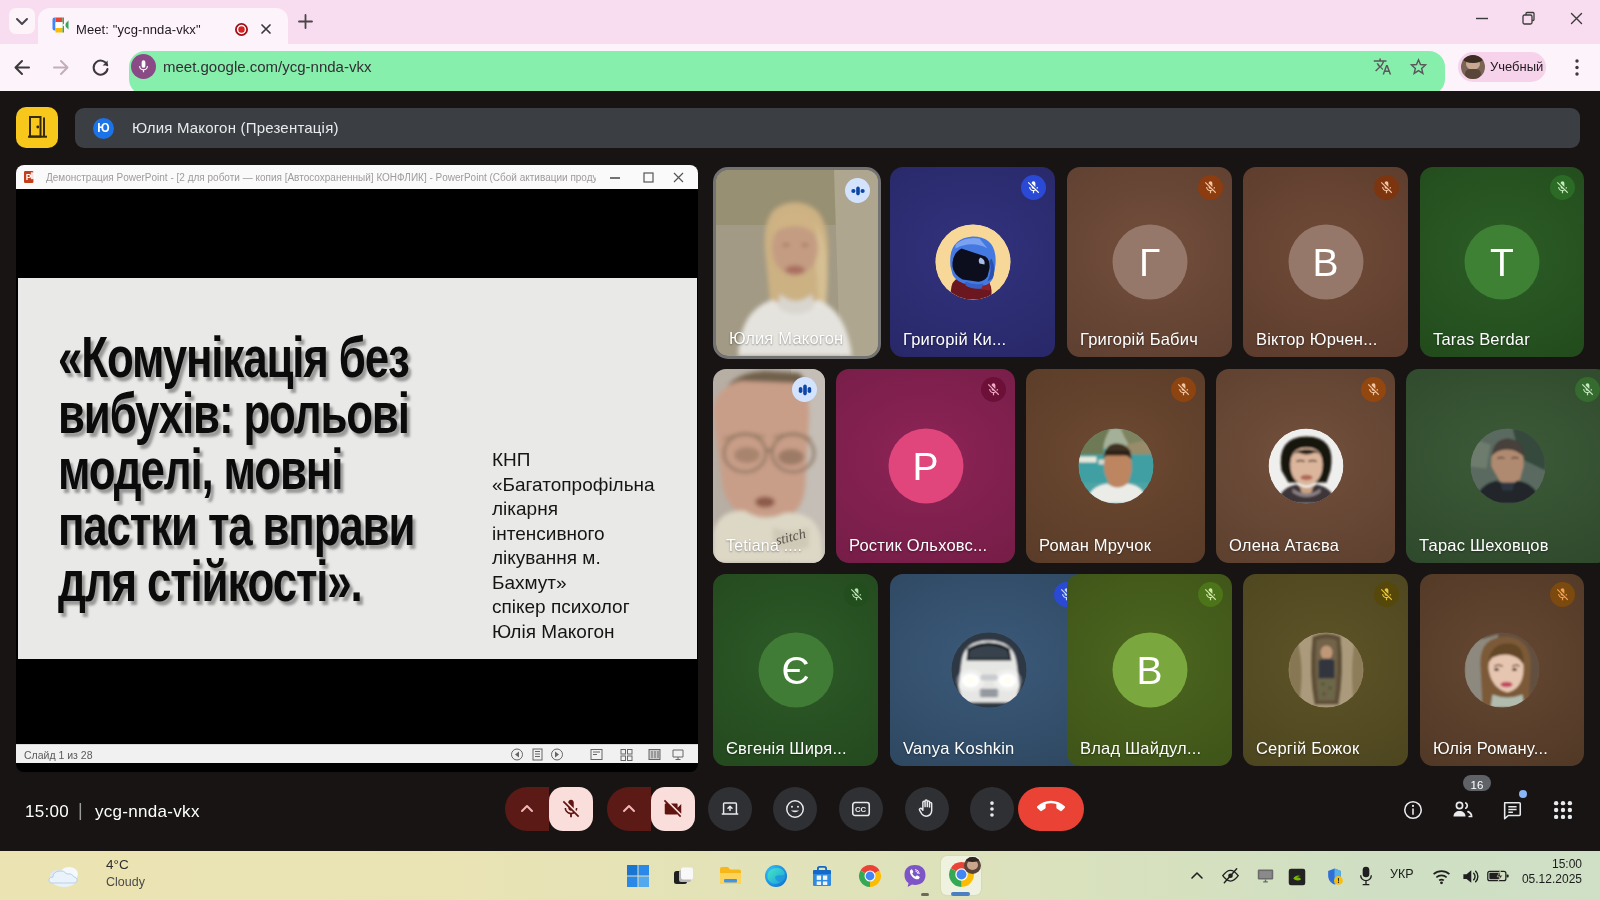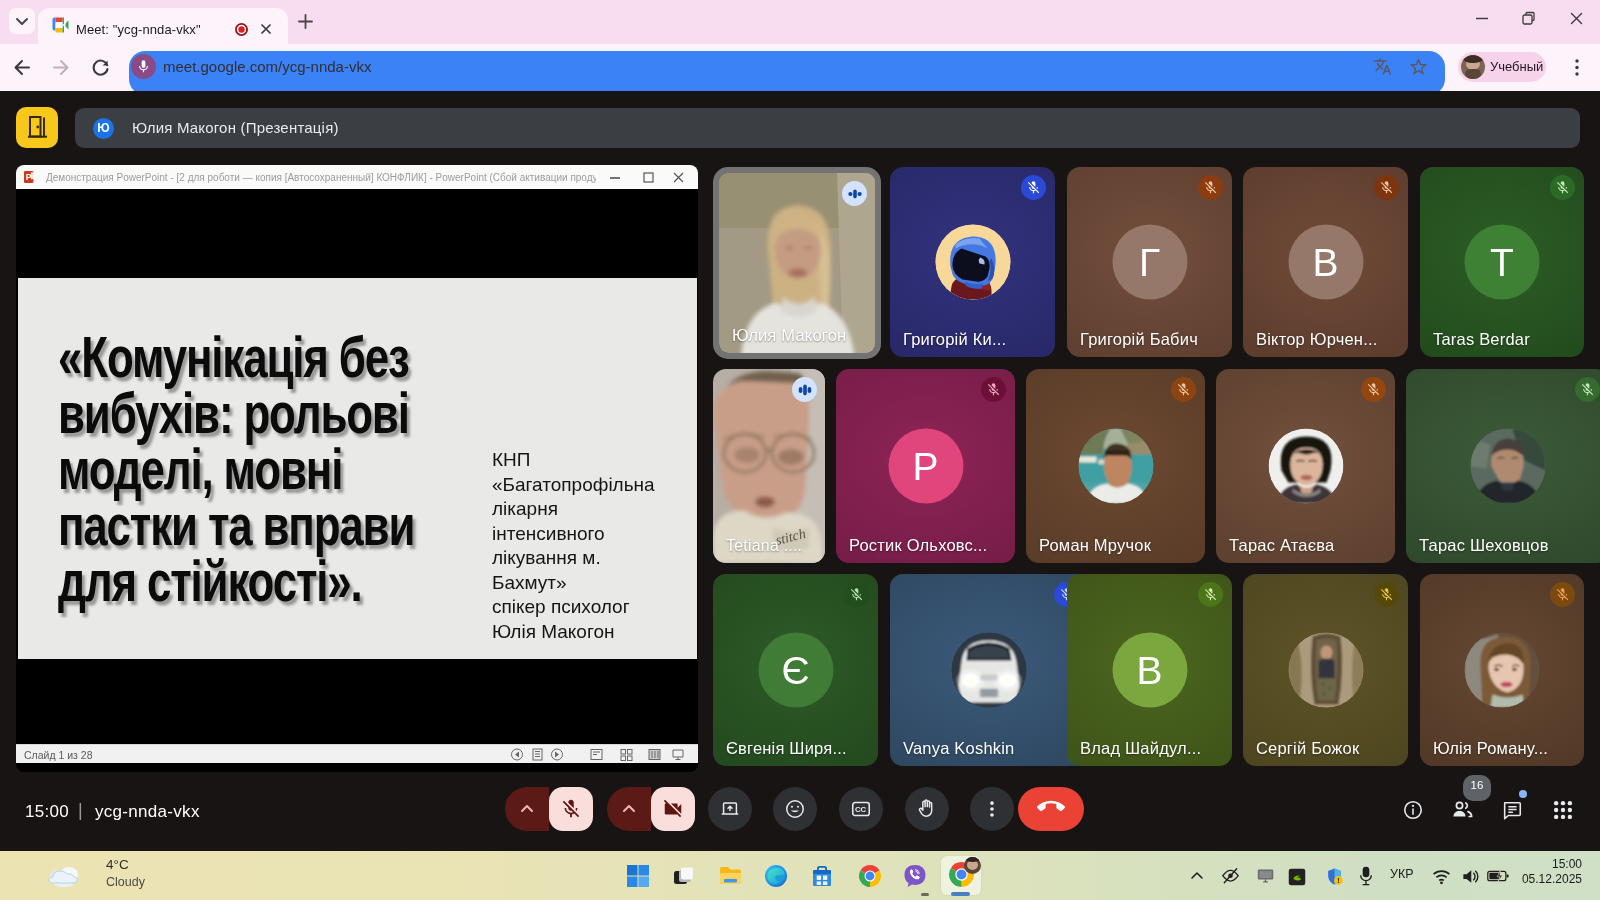--- a/index.html
+++ b/index.html
@@ -7,21 +7,21 @@
 body { font-family:"Liberation Sans", sans-serif; position:relative; background:#171413; }
 #page { position:absolute; left:0; top:0; width:1600px; height:900px; }
 .abs { position:absolute; }
 
 
 #tabbar { position:absolute; left:0; top:0; width:1600px; height:44px; background:#f8ddf0; }
 #tabchev { position:absolute; left:9px; top:8px; width:26px; height:26px; border-radius:7px; background:#fdf4fa; color:#49454e; }
 #tab { position:absolute; left:38px; top:8px; width:250px; height:36px; background:#fdf3fa; border-radius:12px 12px 0 0; }
 #tabtitle { position:absolute; left:38px; top:14px; font-size:13px; color:#1f1a1f; letter-spacing:0.1px; }
 #toolbar { position:absolute; left:0; top:44px; width:1600px; height:47px; background:#fdf3fa; }
-#omnibox { position:absolute; left:129px; top:7px; width:1316px; height:44px; border-radius:16px; background:#3b82f6; }
+#omnibox { position:absolute; left:129px; top:7px; width:1316px; height:44px; border-radius:16px; background:#86efac; }
 #urltext { position:absolute; left:34px; top:7px; font-size:15px; color:#332e33; }
 
 
 #meet { position:absolute; left:0; top:91px; width:1600px; height:760px; background:#171413; }
 #extbtn { position:absolute; left:16px; top:16px; width:42px; height:41px; border-radius:10px; background:#f8c71c; }
 #namebar { position:absolute; left:75px; top:17px; width:1505px; height:40px; border-radius:9px; background:#3b3e42; }
 #namebar .avat { position:absolute; left:18px; top:9.5px; width:21px; height:21px; border-radius:50%; background:#1a73e8; color:#fff; font-size:12px; font-weight:bold; text-align:center; line-height:21px; }
 #namebar .nm { position:absolute; left:57px; top:11px; color:#e8eaed; font-size:15px; font-weight:500; letter-spacing:0.2px; }
 
 
@@ -214,21 +214,21 @@
 <svg width="0" height="0" style="position:absolute">
           <defs>
 <filter id="blur2" x="-20%" y="-20%" width="140%" height="140%">
               <feGaussianBlur stdDeviation="2"></feGaussianBlur>
             </filter>
 <filter id="blur1" x="-20%" y="-20%" width="140%" height="140%">
               <feGaussianBlur stdDeviation="1.2"></feGaussianBlur>
             </filter>
 </defs>
         </svg>
-<div class="tile" style="left:713px;top:76px;width:168px;height:192px;border:6px solid #737373;border-radius:15px;">
+<div class="tile" style="left:713px;top:76px;width:168px;height:192px;border:3px solid #737373;border-radius:15px;">
   <svg width="162" height="186" viewBox="0 0 162 186" preserveAspectRatio="none">
         <rect width="162" height="186" fill="#a29a84"></rect>
     <path d="M0 0 H162 V55 H0 Z" fill="#989072"></path>
     <path d="M118 0 L124 186 L162 186 L162 0 Z" fill="#aea68f"></path>
     <g filter="url(#blur2)">
       <g transform="translate(0,11)">
       <path d="M50 78 Q44 32 66 24 Q80 18 94 25 Q114 34 112 78 L110 120 Q80 136 54 120 Z" fill="#ccb183"></path>
       <path d="M98 38 Q116 64 110 120 L118 158 L132 175 L100 175 Q106 114 96 60Z" fill="#d5bf93"></path>
       <ellipse cx="79" cy="67" rx="23" ry="28" fill="#c49c82"></ellipse>
       <path d="M56 54 Q58 30 79 29 Q101 30 102 56 Q91 44 78 45 Q63 46 56 54Z" fill="#cfb384"></path>
@@ -374,21 +374,21 @@
 <path d="M8 75 Q12 59 28 56 Q38 64 48 56 Q64 59 68 75 Z" fill="#3c3438"></path>
 <path d="M31 57 q7 5 14 0 l-2 7 q-5 3 -10 0z" fill="#caa284"></path>
 <path d="M24 60 q14 10 28 0 l0 4 q-14 9 -28 0z" fill="#8a8284"></path>
 </g>
             </svg></div>
   <div class="badge" style="background:#93470e">
             <svg width="15" height="15" viewBox="0 0 24 24">
               <path fill="#f2c5a0" d="M19 11h-1.7c0 .74-.16 1.43-.43 2.05l1.23 1.23c.56-.98.9-2.09.9-3.28zm-4.02.17c0-.06.02-.11.02-.17V5c0-1.66-1.34-3-3-3S9 3.34 9 5v.18l5.98 5.99zM4.27 3L3 4.27l6.01 6.01V11c0 1.66 1.33 3 2.99 3 .22 0 .44-.03.65-.08l1.66 1.66c-.71.33-1.5.52-2.31.52-2.76 0-5.3-2.1-5.3-5.1H5c0 3.41 2.72 6.23 6 6.72V21h2v-3.28c.91-.13 1.77-.45 2.54-.9L19.73 21 21 19.73 4.27 3z"></path>
             </svg>
           </div>
-  <div class="nm">Тарас Атаєва</div>
+  <div class="nm">Олена Атаєва</div>
 </div>
 <div class="tile" style="left:1406px;top:278px;width:203px;height:194px;background:radial-gradient(ellipse 120% 90% at 50% 45%, #3c5b38 0%, #2a4227 100%);">
   <div class="circle" style="overflow:hidden;"><svg width="75" height="75" viewBox="0 0 75 75">
               <circle cx="37.5" cy="37.5" r="37.5" fill="#5c6a5e"></circle>
 <g filter="url(#blur1)">
 <rect x="0" y="0" width="75" height="75" fill="#5a6a60"></rect>
 <path d="M42 0 L75 0 L75 42 L50 30 Z" fill="#36483e"></path>
 <path d="M0 10 L20 16 L16 40 L0 38Z" fill="#6e7c6e"></path>
 <path d="M21 38 Q19 14 37 13 Q55 14 53 38 L49 52 Q39 60 29 52 Z" fill="#b08a70"></path>
 <path d="M21 28 Q23 10 38 10 Q54 12 53 28 Q45 20 35 21 Q25 22 21 28Z" fill="#46403a"></path>
@@ -565,21 +565,21 @@
           </g>
         </svg>
     <svg class="abs" style="left:1451px;top:27px;" width="24" height="22" viewBox="0 0 24 22">
           <g fill="none" stroke="#e8eaed" stroke-width="1.7">
             <circle cx="8.5" cy="6.5" r="3.1"></circle>
             <path d="M2.5 17.5c0-3.4 2.7-5.4 6-5.4s6 2 6 5.4z" fill="#e8eaed" stroke="none"></path>
             <path d="M14.8 3.9a3.1 3.1 0 0 1 0 5.3" stroke-linecap="round"></path>
             <path d="M17 12.6c2.2.9 3.6 2.7 3.6 4.9h-2.4" stroke-linecap="round"></path>
           </g>
         </svg>
-    <div class="abs" style="left:1463px;top:3px;width:28px;height:26px;border-radius:10px;background:#5f6368;color:#ffffff;font-size:11.5px;text-align:center;line-height:20px;">16</div>
+    <div class="abs" style="left:1463px;top:3px;width:28px;height:16px;border-radius:10px;background:#5f6368;color:#ffffff;font-size:11.5px;text-align:center;line-height:20px;">16</div>
     <svg class="abs" style="left:1501px;top:27px;" width="22" height="22" viewBox="0 0 24 24">
           <path fill="none" stroke="#e8eaed" stroke-width="1.7" stroke-linejoin="round" d="M4 4h16a1 1 0 0 1 1 1v12a1 1 0 0 1-1 1H8l-4 3.5V5a1 1 0 0 1 1-1z"></path>
           <path d="M8 8.5h9M8 11.5h9M8 14.5h5" stroke="#e8eaed" stroke-width="1.5"></path>
         </svg>
     <div class="abs" style="left:1519px;top:18px;width:8px;height:8px;border-radius:50%;background:#8ab4f8;"></div>
     <svg class="abs" style="left:1552px;top:27px;" width="22" height="22" viewBox="0 0 24 24">
           <g fill="#e8eaed">
             <circle cx="4.5" cy="4.5" r="2.4"></circle>
             <circle cx="12" cy="4.5" r="2.4"></circle>
             <circle cx="19.5" cy="4.5" r="2.4"></circle>

